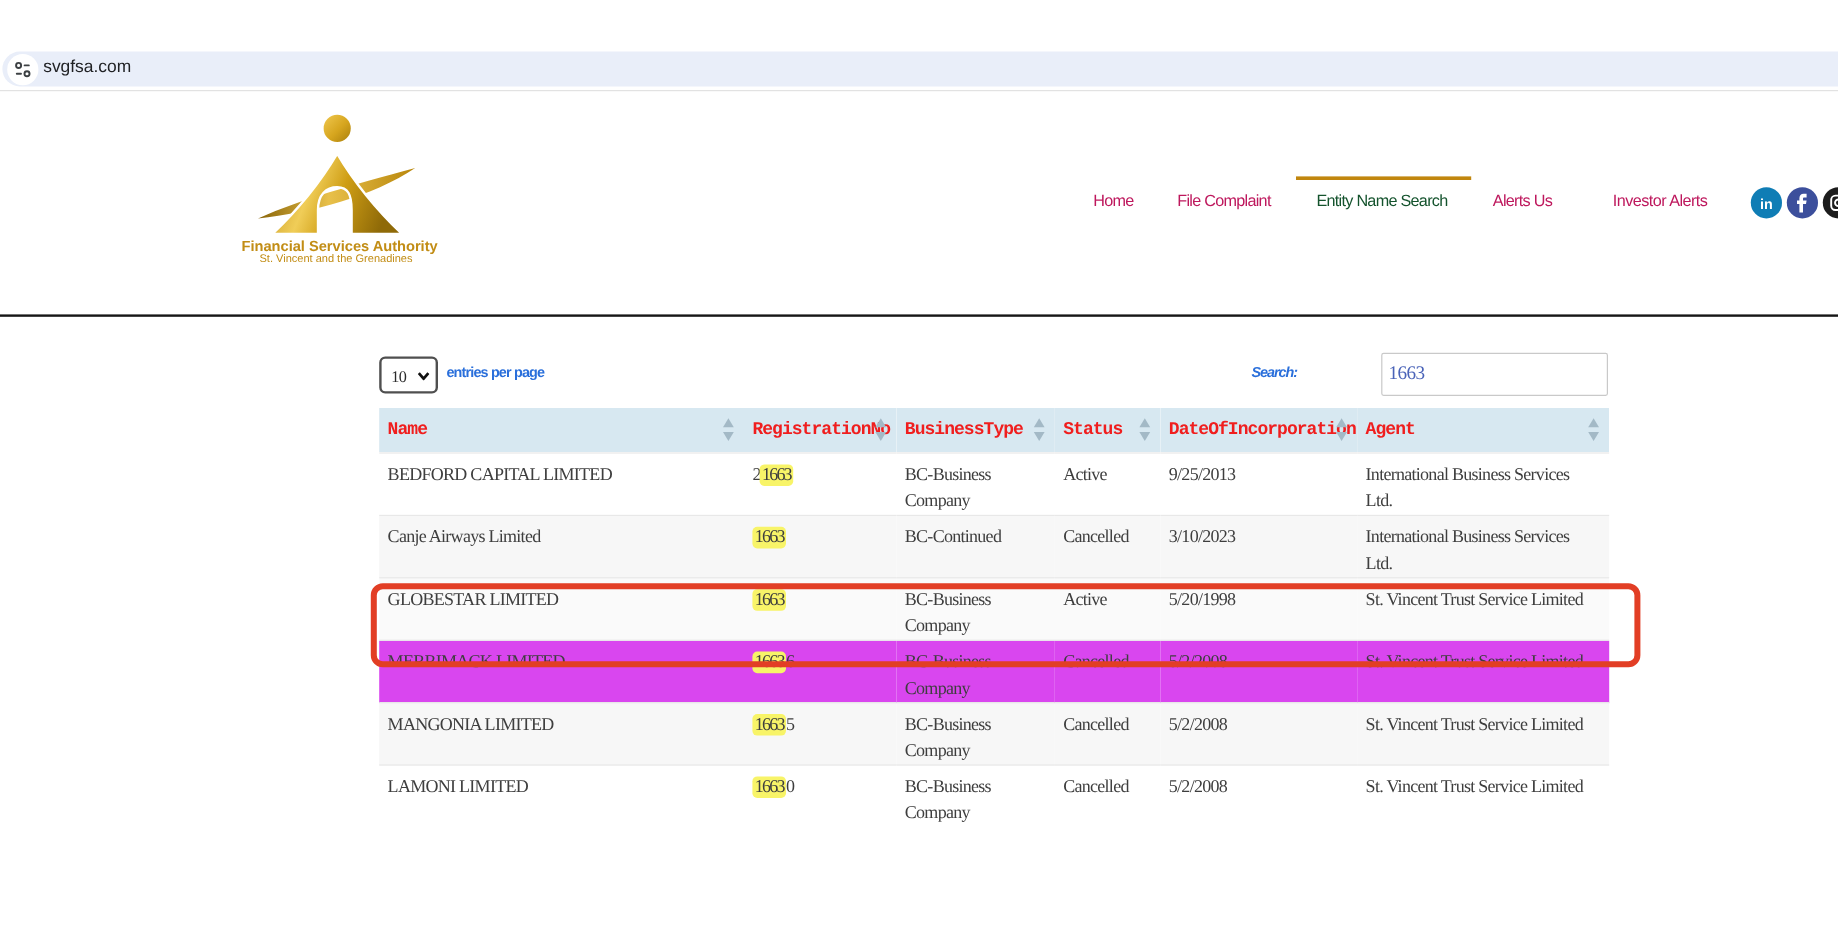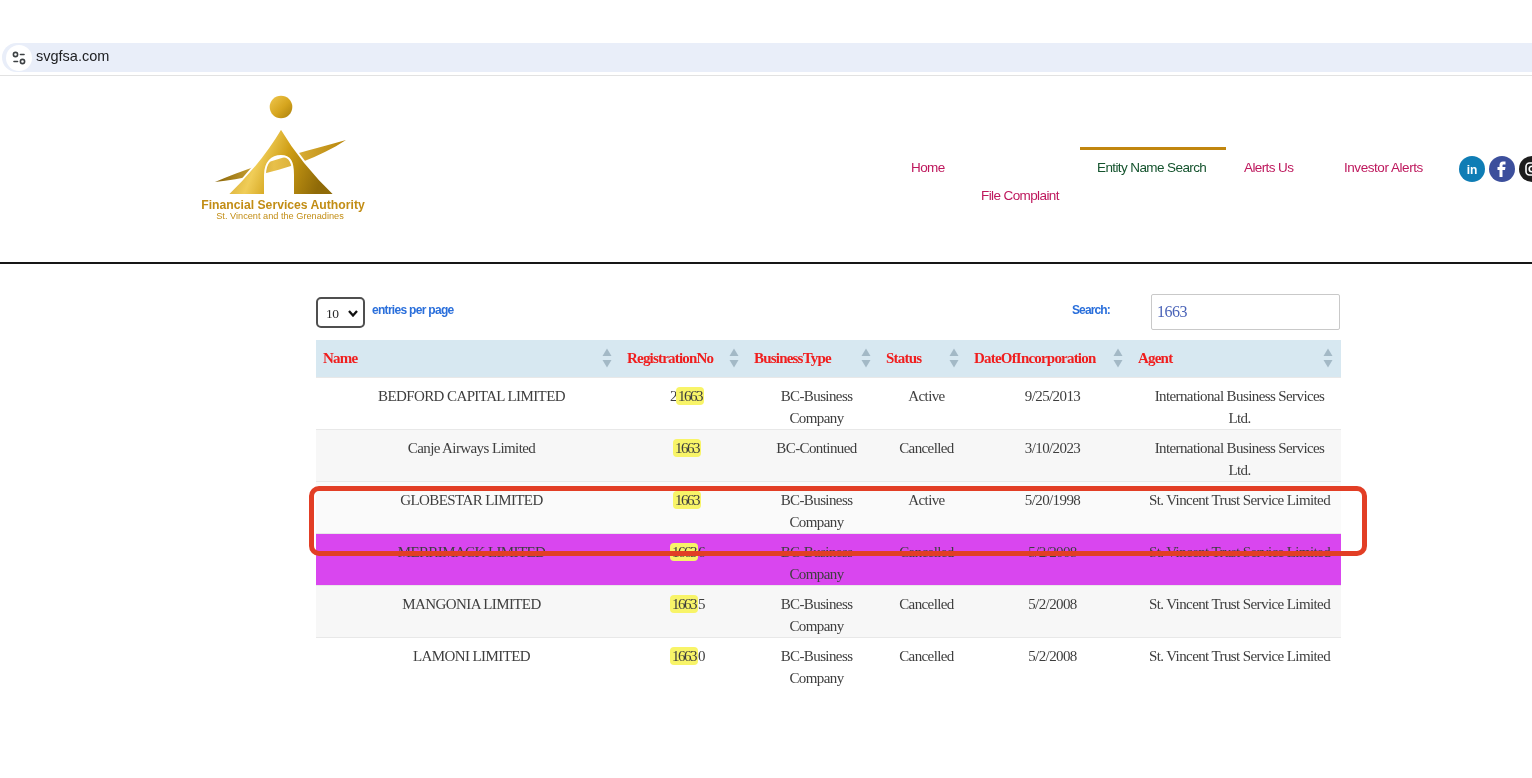--- a/index.html
+++ b/index.html
@@ -16,23 +16,23 @@
 .soc{position:absolute;top:156px;width:26px;height:26px;border-radius:50%;color:#0f172a;text-align:center;}
 .blackline{position:absolute;left:0;top:262px;width:1532px;height:2px;background:#161616;}
 
 .sel{position:absolute;left:316px;top:297px;width:49px;height:31px;border:2px solid #4f4f4f;border-radius:5px;background:#fff;box-sizing:border-box;text-align:center;}
 .sel .v{position:absolute;left:8px;top:7px;font-family:"Liberation Serif",serif;font-size:13.5px;letter-spacing:-0.5px;color:#2b2b2b;}
 .lbl{position:absolute;font-size:12px;font-weight:bold;color:#2a6fdb;}
 .sinput{position:absolute;left:1151px;top:294px;width:189px;height:36px;border:1px solid #c9c9c9;border-radius:2px;box-sizing:border-box;background:#fff;}
 .sinput span{position:absolute;left:5px;top:8px;font-family:"Liberation Serif",serif;font-size:16px;letter-spacing:-0.5px;color:#4a63b8;}
 
 table{position:absolute;left:316px;top:340px;width:1025px;border-collapse:collapse;table-layout:fixed;font-family:"Liberation Serif",serif;}
-th{background:#d7e8f1;height:37px;text-align:left;vertical-align:middle;color:#f01e1e;font-size:15px;letter-spacing:-0.8px;font-weight:bold;padding:0 0 0 7px;position:relative;}
+th{background:#d7e8f1;height:37px;text-align:left;vertical-align:middle;color:#f01e1e;font-size:15px;letter-spacing:-0.8px;font-weight:bold;padding:0 0 0 7px;position:relative;font-family:Liberation Mono, monospace;}
 td{vertical-align:top;padding:8px 0 0 7px;font-size:15px;letter-spacing:-0.6px;color:#3e3e3e;line-height:21.5px;border-top:1px solid #e8e8e8;}
-tr.r{height:46px;text-align:center;}
+tr.r{height:46px;}
 .arr{position:absolute;right:8px;top:8px;width:10px;height:20px;}
 mark{background:#f8f468;border-radius:4px;padding:1px 2px;color:#3e3e3e;}
 .num{letter-spacing:-1.5px;margin-left:40px;}
 .redbox{position:absolute;left:309px;top:486px;width:1058px;height:70px;border:5px solid #e23e25;border-radius:10px;box-sizing:border-box;}
 </style>
 </head>
 <body>
 <div id="page">
   <div class="omni">
     <div class="ico">
@@ -72,21 +72,21 @@
 
     <path d="M19,87 C58,70 95,60 150,45 C114,69 64,82 19,87 Z" fill="url(#gs)"></path>
 
     <path d="M85,33 C72,55 52,80 31,100 L69,100 L69,80 C69,67 76,61 85,61 C94,61 97,67 97,80 L97,100 L139,100 C118,80 98,55 85,33 Z" fill="url(#gt)" stroke="#fff" stroke-width="2"></path>
     <text x="87" y="114" text-anchor="middle" font-family="Liberation Sans,sans-serif" font-size="12.2" font-weight="bold" fill="#c28d15">Financial Services Authority</text>
     <text x="84" y="123.5" text-anchor="middle" font-family="Liberation Sans,sans-serif" font-size="9.2" fill="#c28d15">St. Vincent and the Grenadines</text>
   </svg>
 
   <div class="nav">
     <a style="left:911px;">Home</a>
-    <a style="left:981px;margin-top:28px;">File Complaint</a>
+    <a style="left:981px;">File Complaint</a>
     <a style="left:1097px;color:#14532d;">Entity Name Search</a>
     <a style="left:1244px;">Alerts Us</a>
     <a style="left:1344px;letter-spacing:-0.45px;">Investor Alerts</a>
   </div>
   <div class="goldline"></div>
 
   <div class="soc" style="left:1459px;background:#0f7db5;">
     <svg width="26" height="26" viewBox="0 0 26 26">
         <text x="13" y="18" text-anchor="middle" font-size="12" font-weight="bold" fill="#fff" font-family="Liberation Sans,sans-serif">in</text>
       </svg>
@@ -108,21 +108,21 @@
 
   <div class="blackline"></div>
 
   <div class="sel">
     <span class="v">10</span>
     <svg style="position:absolute;right:5px;top:11px;" width="10" height="7" viewBox="0 0 10 7">
         <path d="M1,1 L5,5.5 L9,1" fill="none" stroke="#111" stroke-width="2.3"></path>
       </svg>
   </div>
   <div class="lbl" style="left:372px;top:303px;letter-spacing:-0.7px;">entries per page</div>
-  <div class="lbl" style="left:1072px;top:303px;letter-spacing:-0.9px;">Search:</div>
+  <div class="lbl" style="left:1043px;top:303px;letter-spacing:-0.9px;font-style:italic;">Search:</div>
   <div class="sinput">
       <span>1663</span>
     </div>
 
   <table>
     <colgroup>
       <col style="width:304px">
         <col style="width:127px">
         <col style="width:132px">
         <col style="width:88px">

